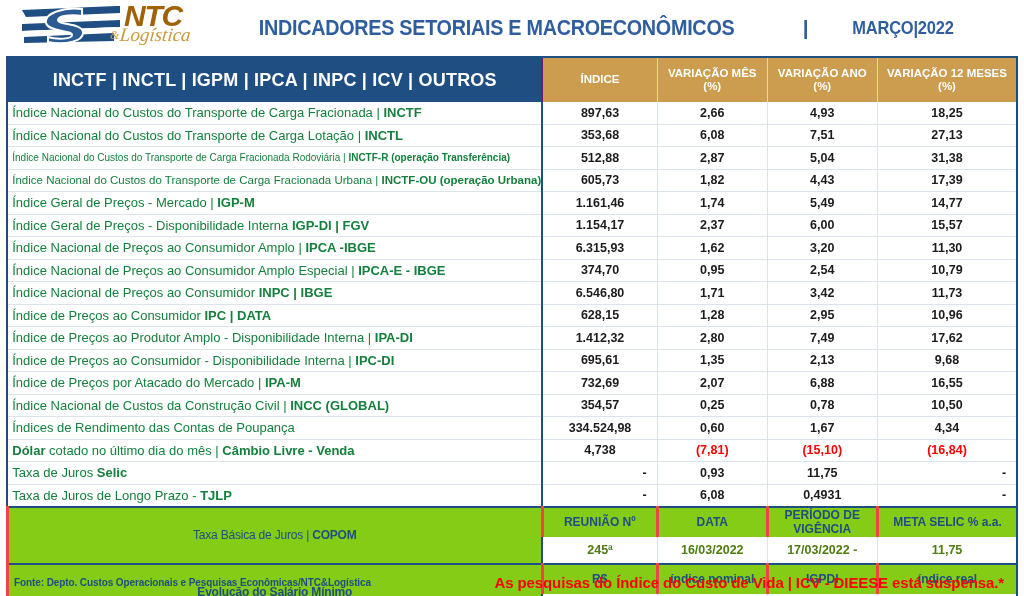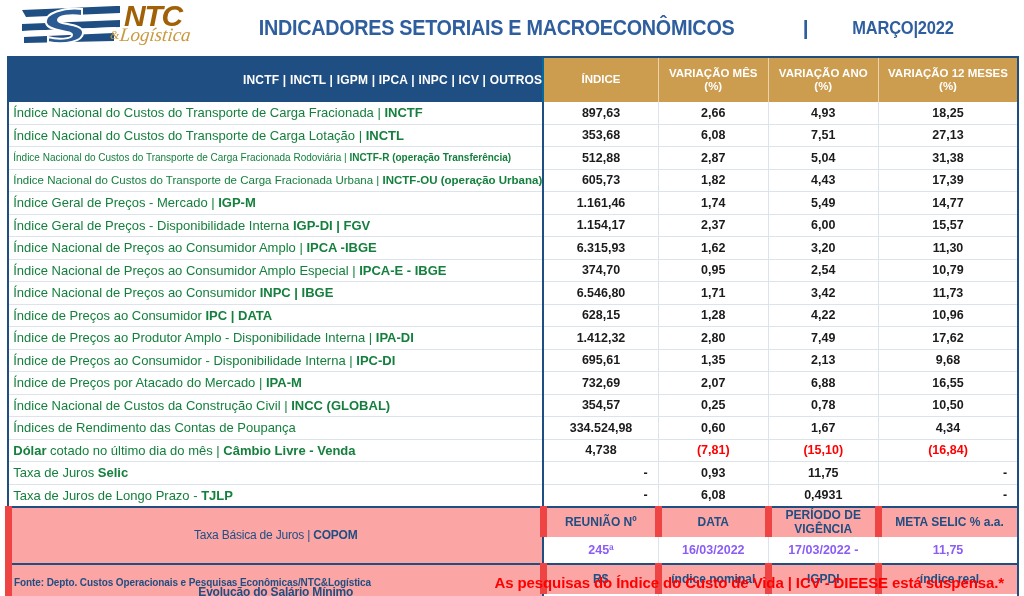--- a/index.html
+++ b/index.html
@@ -125,38 +125,38 @@
     border-left: 2px solid #1F4E82;
     border-right: 2px solid #1F4E82;
   }
   .table td, .table th { padding: 0; }
 
   
   .hdr-blue {
     background: #1F4E82;
     color: #ffffff;
     font-weight: bold;
-    font-size: 12px;
-    text-align: right;
+    font-size: 18px;
+    text-align: center;
     height: 44px;
     letter-spacing: 0.2px;
     border-top: 2px solid #1F4E82;
   }
   .hdr-tan {
     background: #CC9C4F;
     color: #ffffff;
     font-weight: bold;
     font-size: 11.5px;
     text-align: center;
     height: 44px;
     line-height: 1.15;
     border-left: 1px solid #EAD4AF;
     border-top: 2px solid #1F4E82;
   }
-  .hdr-tan.first { border-left: 2px solid #0369a1; }
+  .hdr-tan.first { border-left: 2px solid #701a75; }
   .hdr-tan .lbl { display: block; }
 
   
   .r td {
     height: 21.5px;
     border-bottom: 1px solid #DDE3EA;
     font-size: 13px;
   }
   .r .lbl-cell {
     padding-left: 4px;
@@ -190,38 +190,38 @@
     color: #111111;
     border-right: 2px solid #1F4E82;
     border-top: 2px solid #1F4E82;
     border-bottom: 2px solid #1F4E82;
     vertical-align: middle;
     letter-spacing: -0.2px;
   }
   .sec-label .light { font-weight: normal; }
 
   .subhdr td {
-    background: #fca5a5;
+    background: #84cc16;
     color: #1F4E82;
     font-weight: bold;
     font-size: 12px;
     text-align: center;
     height: 29px;
     line-height: 1.1;
-    border-left: 7px solid #ef4444;
+    border-left: 3px solid #ef4444;
     border-top: 2px solid #1F4E82;
   }
   .subval td {
     height: 26px;
     text-align: center;
     font-size: 12.5px;
     font-weight: bold;
     border-left: 1px solid #DDE3EA;
     border-bottom: 2px solid #1F4E82;
-    color: #8b5cf6;
+    color: #4d7c0f;
   }
 
   .sal .subhdr td { border-top: none; }
 
   
   .footer {
     position: absolute;
     left: 0;
     right: 0;
     bottom: 4px;
@@ -369,21 +369,21 @@
           <td class="lbl-cell">Índice Nacional de Preços ao Consumidor  <b>INPC | IBGE</b></td>
           <td class="num firstnum">6.546,80</td>
           <td class="num">1,71</td>
           <td class="num">3,42</td>
           <td class="num">11,73</td>
         </tr>
         <tr class="r">
           <td class="lbl-cell">Índice de Preços ao Consumidor  <b>IPC | DATA</b></td>
           <td class="num firstnum">628,15</td>
           <td class="num">1,28</td>
-          <td class="num">4,22</td>
+          <td class="num">2,95</td>
           <td class="num">10,96</td>
         </tr>
         <tr class="r">
           <td class="lbl-cell">Índice de Preços ao Produtor Amplo - Disponibilidade Interna | <b>IPA-DI</b></td>
           <td class="num firstnum">1.412,32</td>
           <td class="num">2,80</td>
           <td class="num">7,49</td>
           <td class="num">17,62</td>
         </tr>
         <tr class="r">

